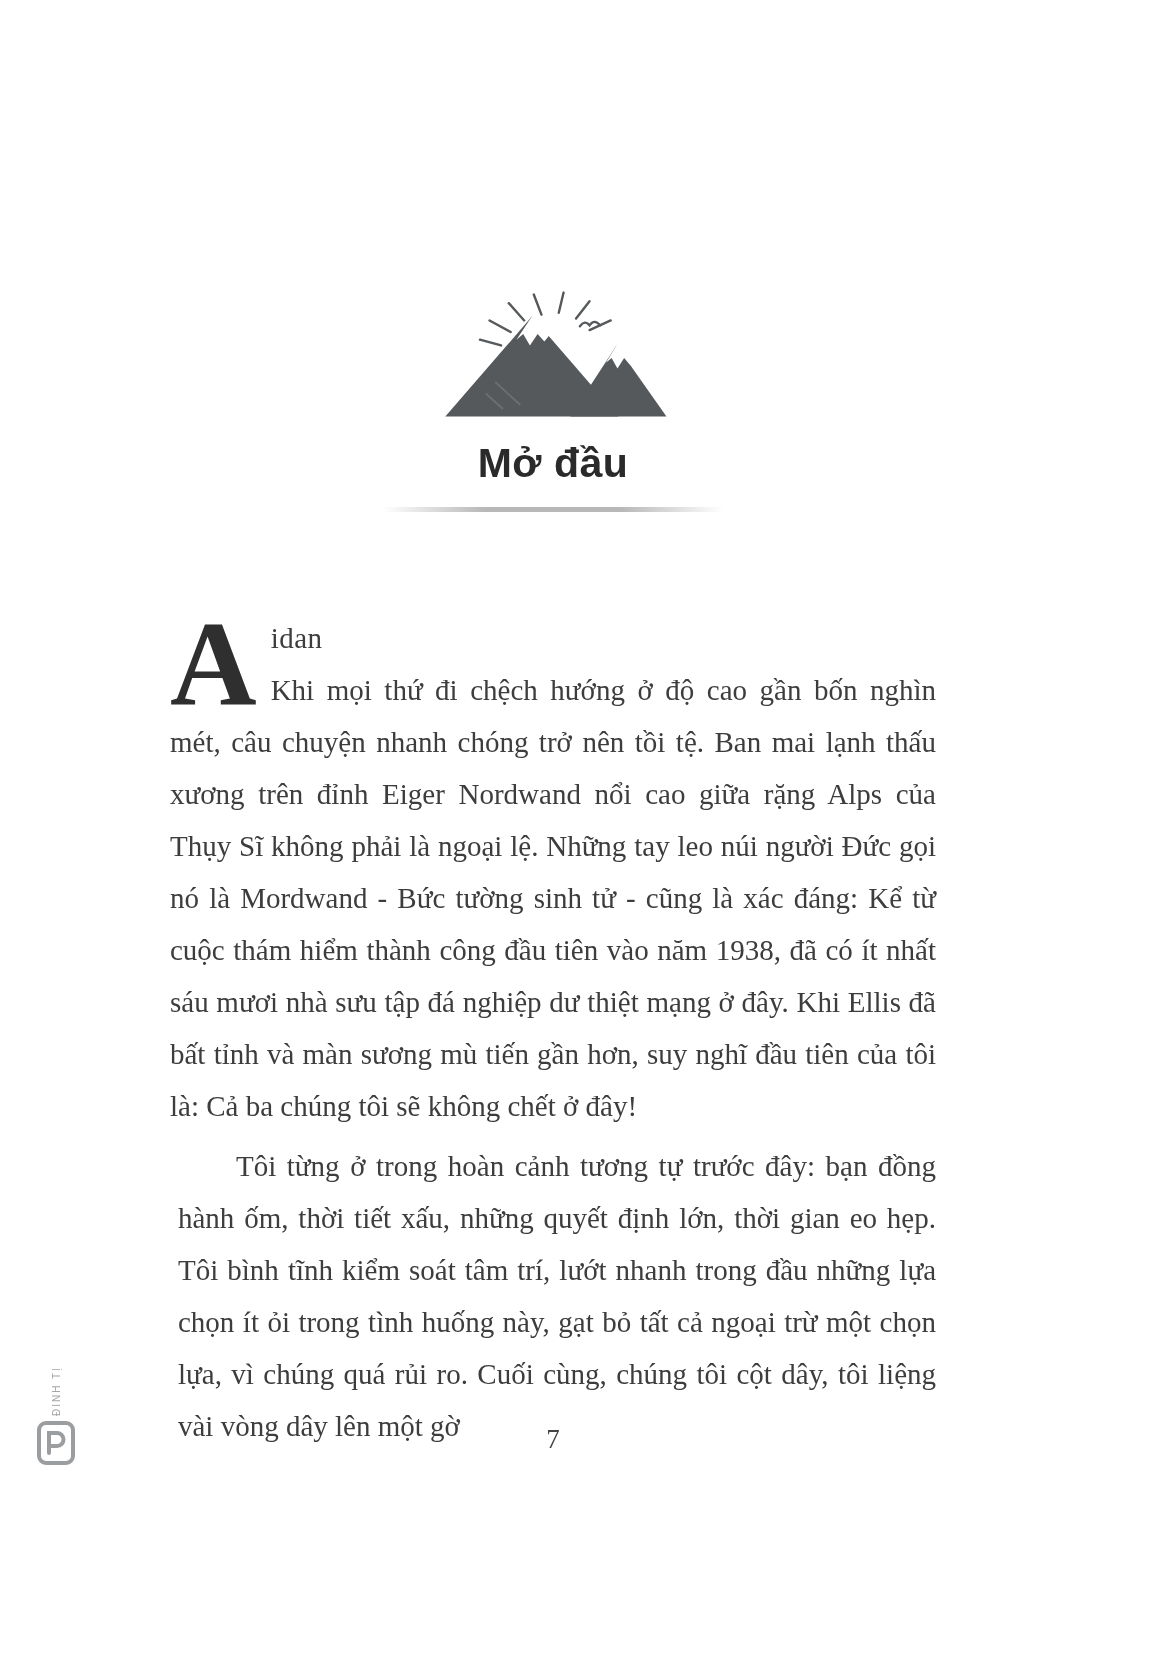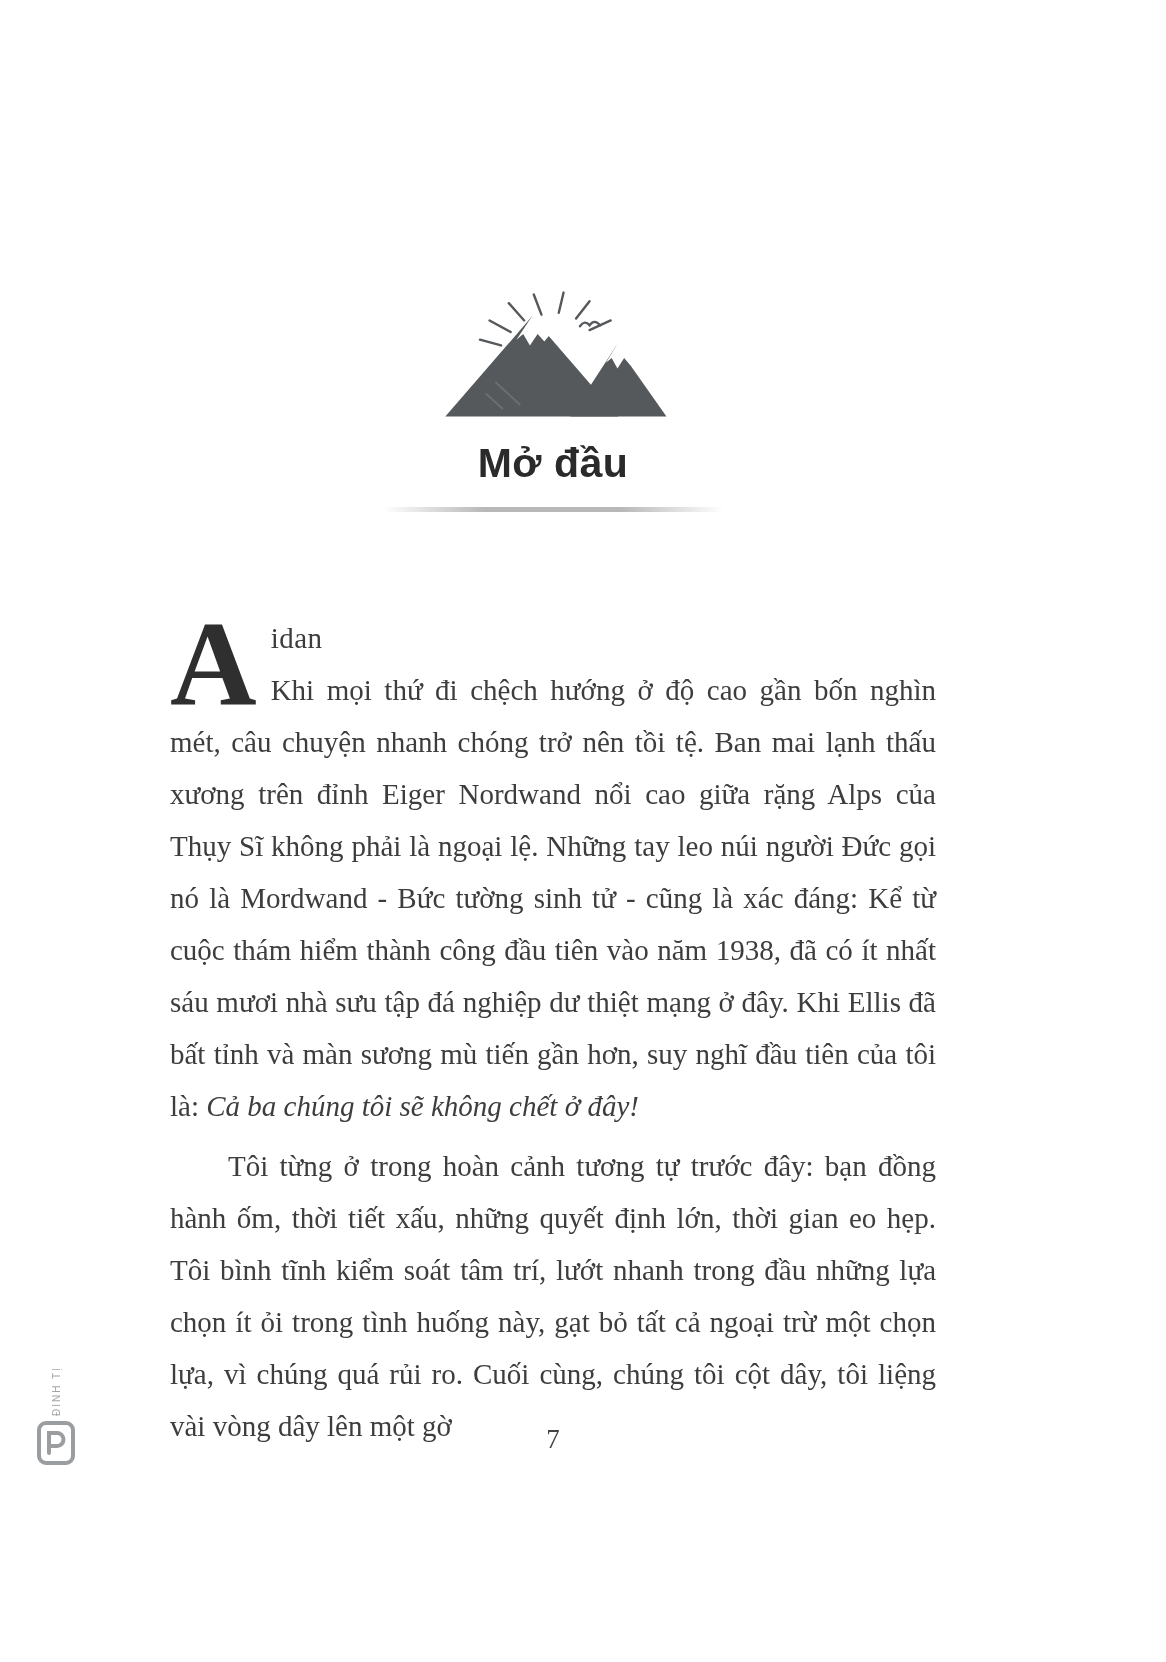--- a/index.html
+++ b/index.html
@@ -58,23 +58,23 @@
     height: 100px;
     padding: 4px 14px 0 0;
     font-weight: bold;
     color: #2f2f2f;
     font-family: "Liberation Serif", "DejaVu Serif", serif;
   }
   .speaker-name {
     letter-spacing: 0.5px;
     margin-top: 32px;
   }
-  .emphasis { font-style: italic; }
+  .emphasis { }
   .p2 {
-    margin: 8px 0 0 0;
+    margin: 8px 0 0 8px;
     text-indent: 58px;
   }
   .page-number {
     position: absolute;
     left: 0;
     width: 100%;
     top: 1424px;
     text-align: center;
     font-size: 27px;
     color: #444444;

